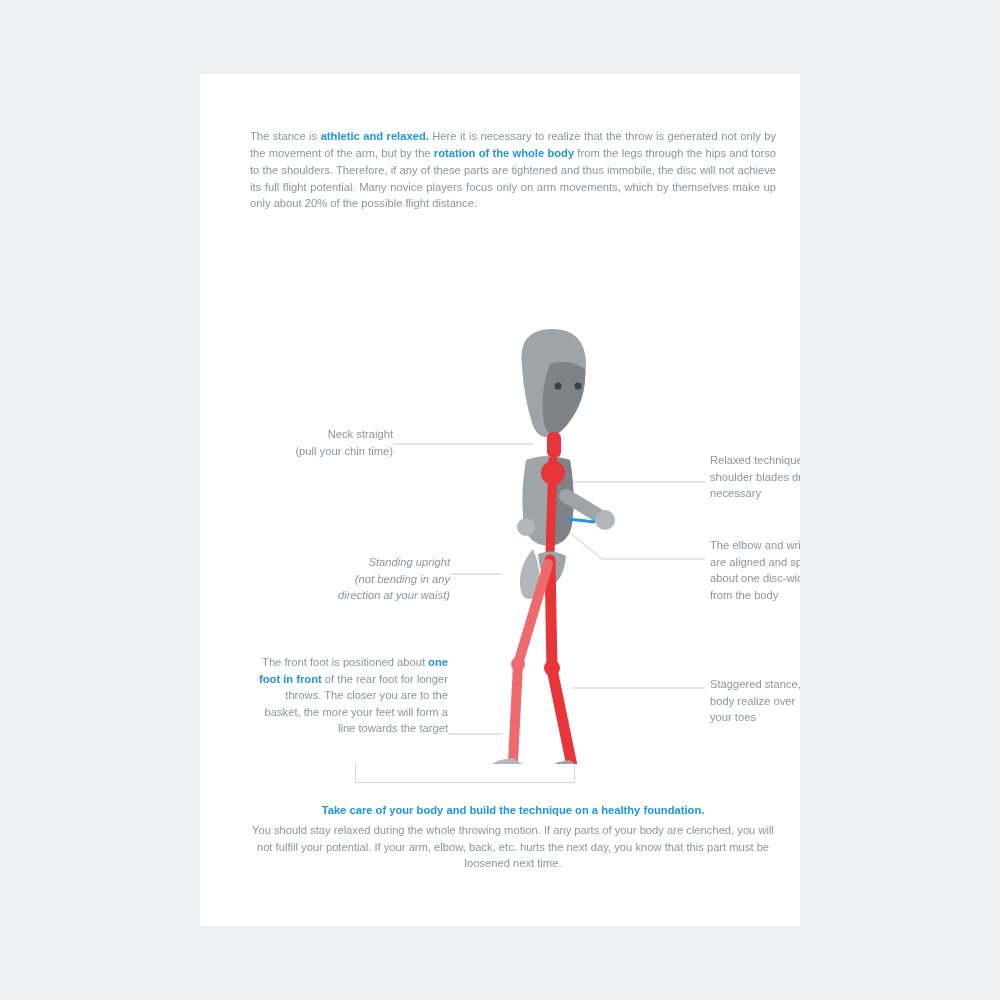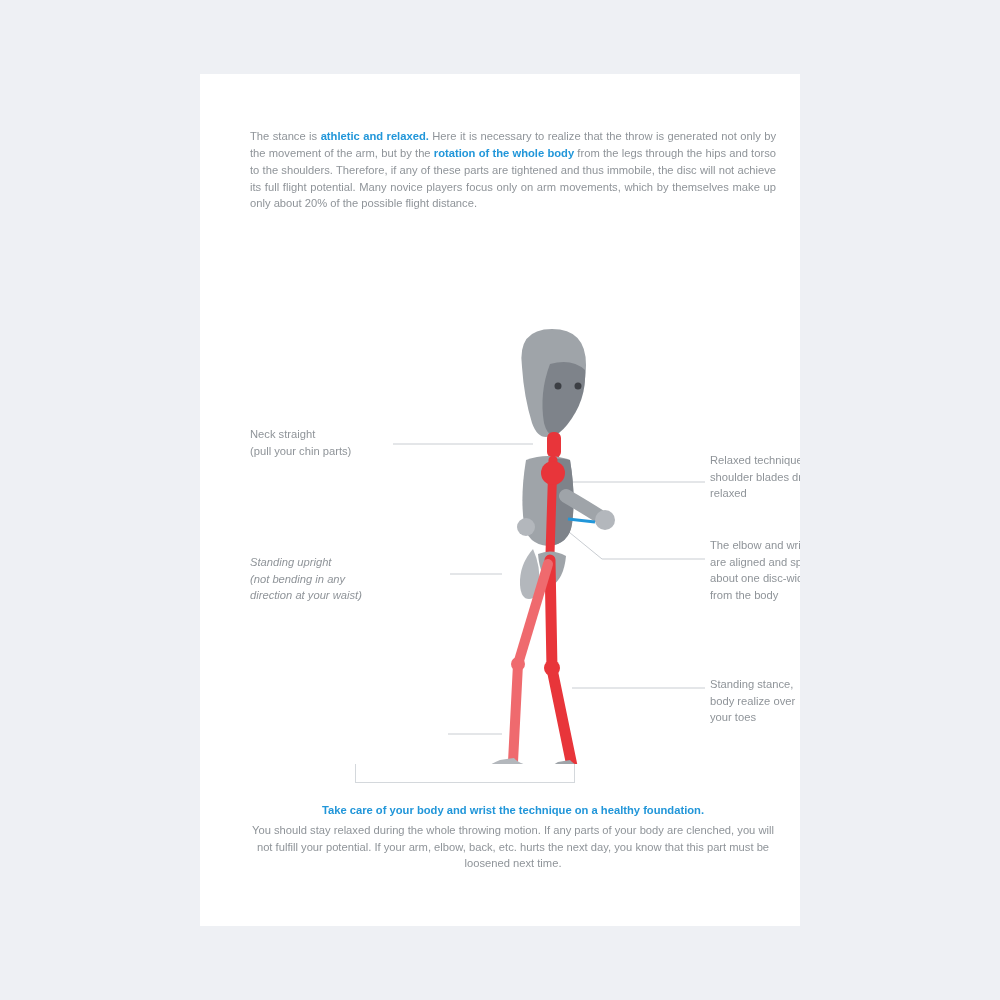--- a/index.html
+++ b/index.html
@@ -33,21 +33,21 @@
     color: #2196d9;
     font-weight: bold;
   }
   .callout {
     position: absolute;
     font-size: 11.2px;
     line-height: 16.5px;
     color: #8f9499;
   }
   .callout.right { text-align: left; }
-  .callout.left  { text-align: left; }
+  .callout.left  { text-align: right; }
   .callout b { color: #2196d9; font-weight: bold; }
 
   .footer {
     position: absolute;
     left: 50px;
     top: 728px;
     width: 526px;
     text-align: center;
     font-size: 11.2px;
     line-height: 16.8px;
@@ -139,51 +139,54 @@
 
       <g>
         <path d="M250 496 q-16 6 -18 16 q-1 8 10 9 l44 1 q8 -1 8 -8 q0 -9 -14 -12 q-12 -3 -16 -8 z" fill="#b3b7bc"></path>
         <path d="M308 498 q-14 8 -16 18 q-1 8 10 9 l42 1 q9 -1 9 -8 q0 -10 -15 -13 q-13 -3 -18 -9 z" fill="#9fa4a9"></path>
       </g>
     </svg>
 
     
     <div class="callout left" style="left:0px; top:162px; width:143px;">
       <div>Neck straight</div>
-      <div>(pull your chin parts)</div>
+      <div>(pull your chin time)</div>
     </div>
 
     <div class="callout left" style="left:0px; top:290px; width:200px;font-style:italic;">
       <div>Standing upright</div>
       <div>(not bending in any</div>
       <div>direction at your waist)</div>
     </div>
 
+    <div class="callout left" style="left:0px; top:390px; width:198px;">
+      <span>The front foot is positioned about </span><b>one foot in front</b><span> of the rear foot for longer throws. The closer you are to the basket, the more your feet will form a line towards the target</span>
+    </div>
 
     <div class="callout right" style="left:460px; top:188px; width:120px;">
       <div>Relaxed technique,</div>
       <div>shoulder blades drawn</div>
-      <div>relaxed</div>
+      <div>necessary</div>
     </div>
 
     <div class="callout right" style="left:460px; top:273px; width:125px;">
       <div>The elbow and wrist</div>
       <div>are aligned and spaced</div>
       <div>about one disc-width</div>
       <div>from the body</div>
     </div>
 
     <div class="callout right" style="left:460px; top:412px; width:120px;">
-      <div>Standing stance,</div>
+      <div>Staggered stance,</div>
       <div>body realize over</div>
       <div>your toes</div>
     </div>
 
     <div class="box-underline" style="left:105px; top:500px; width:218px; height:18px;"></div>
   </div>
 
   <div class="footer">
-    <span class="head">Take care of your body and wrist the technique on a healthy foundation.</span>
+    <span class="head">Take care of your body and build the technique on a healthy foundation.</span>
     <span>You should stay relaxed during the whole throwing motion. If any parts of your body are clenched, you will not fulfill your potential. If your arm, elbow, back, etc. hurts the next day, you know that this part must be loosened next time.</span>
   </div>
 
   <div class="pagenum">21</div>
 </div>
 
 </body></html>

